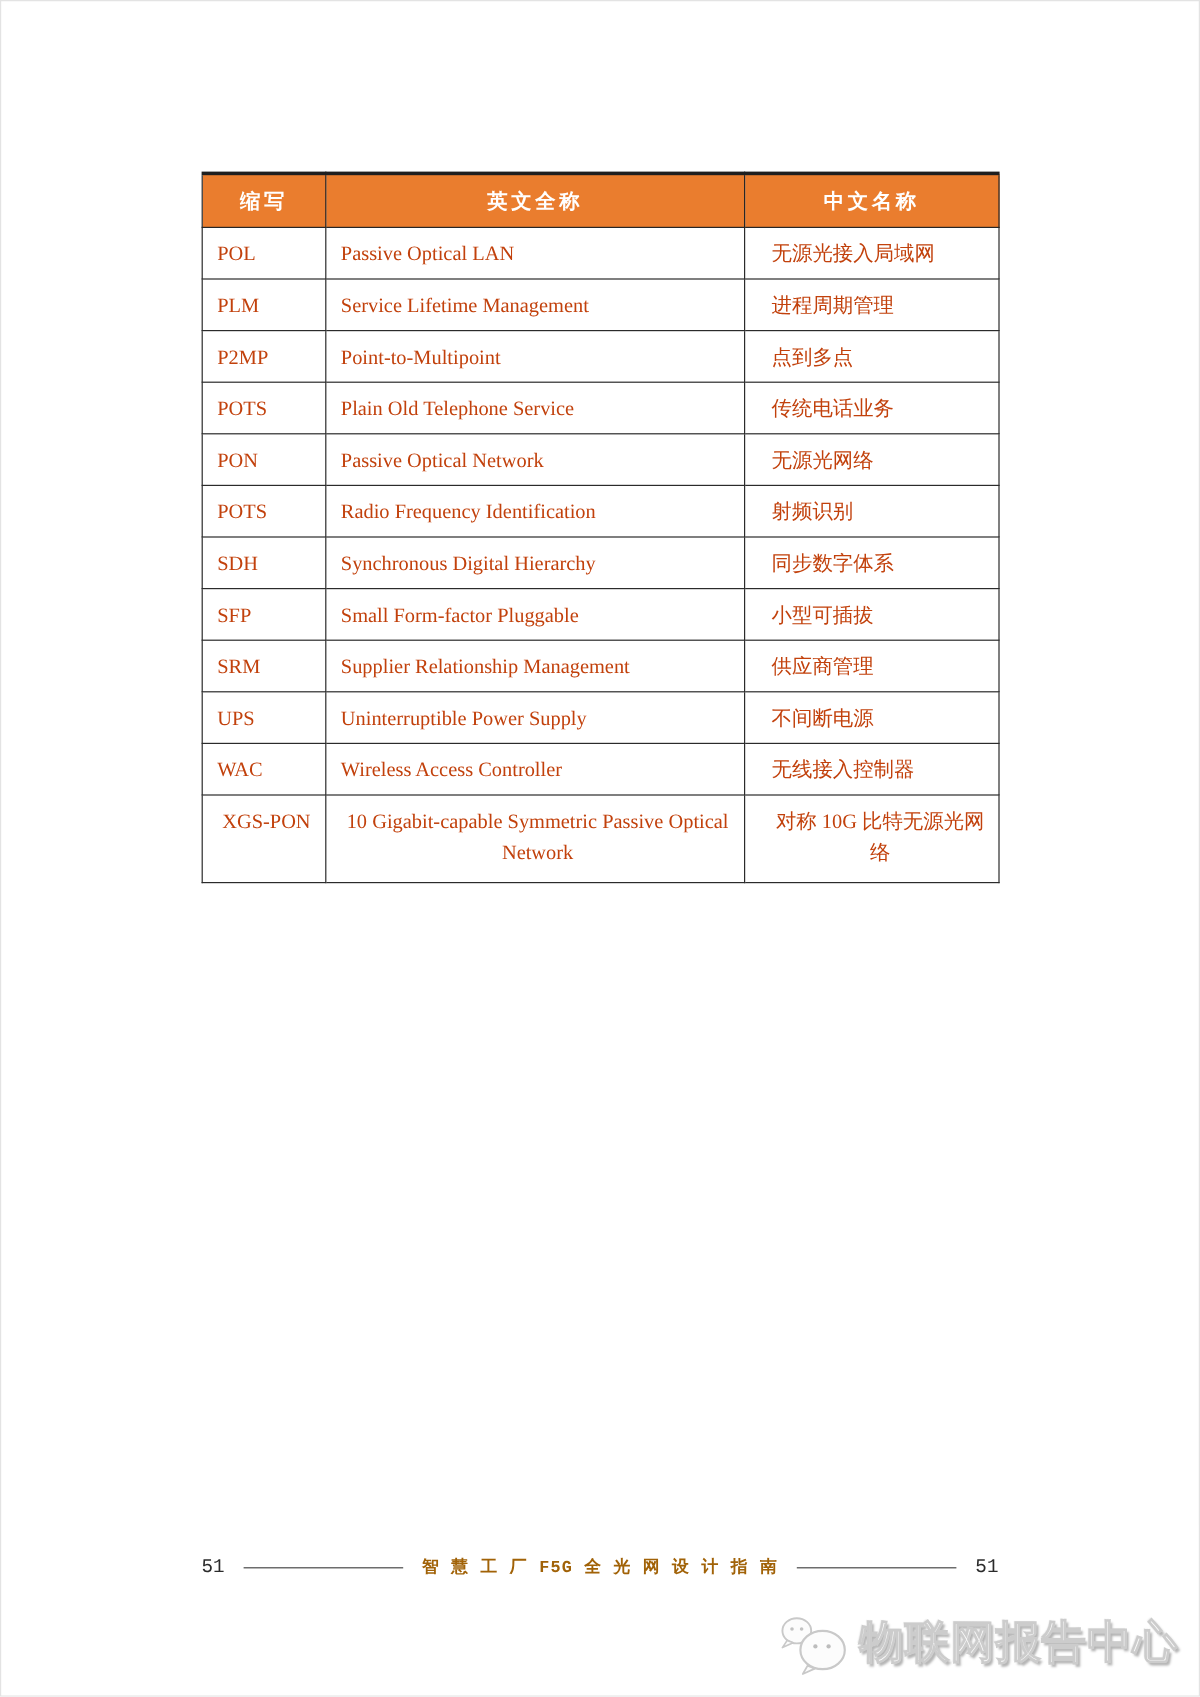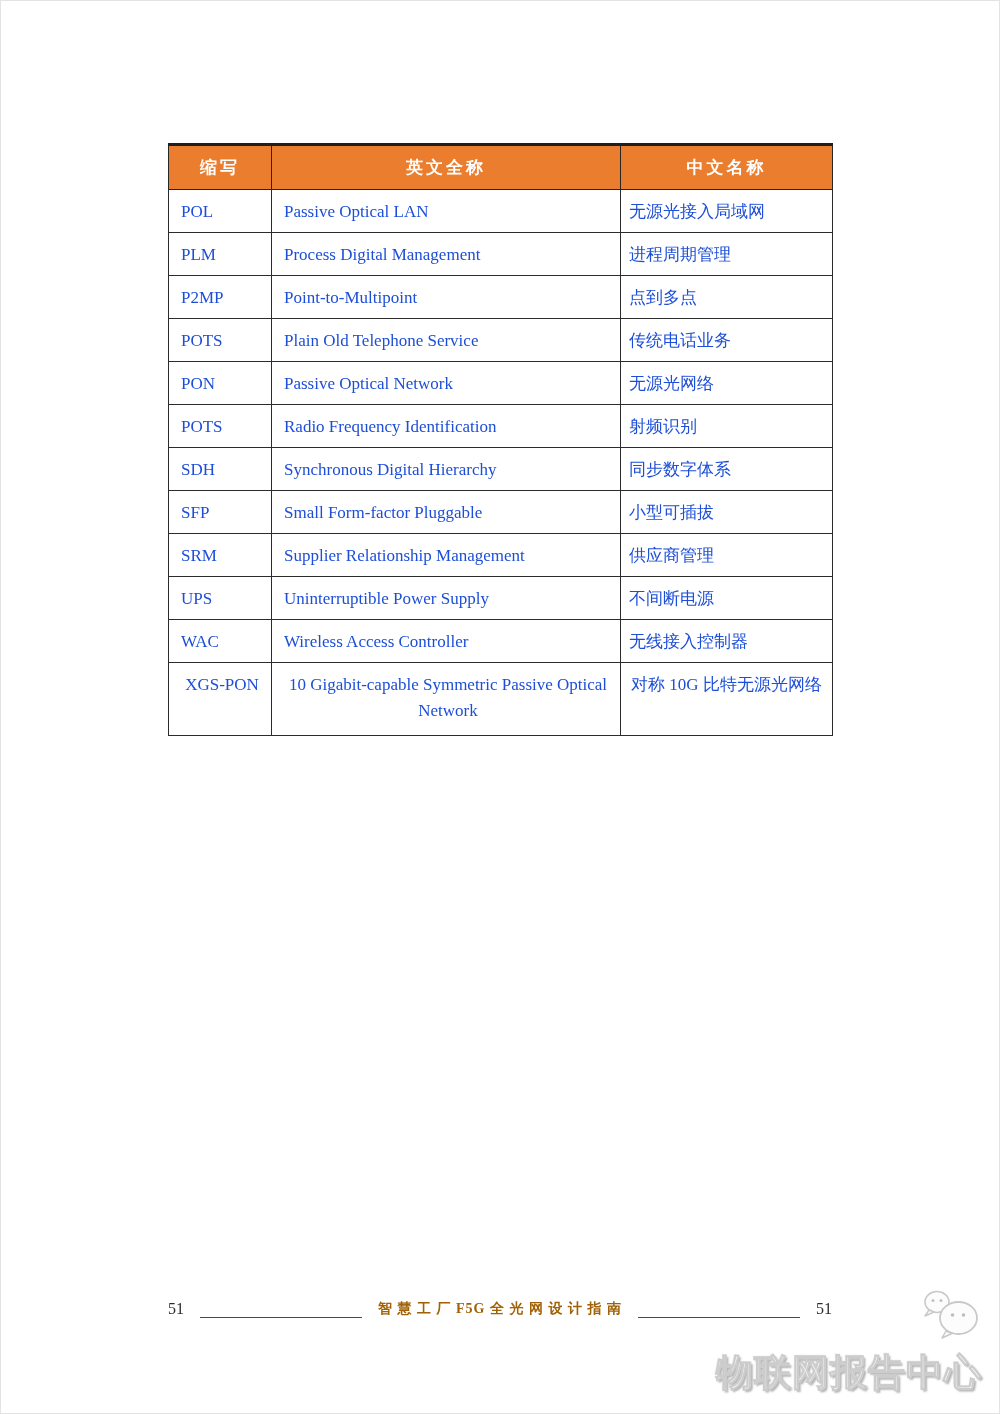--- a/index.html
+++ b/index.html
@@ -40,63 +40,62 @@
     text-align: center;
     vertical-align: middle;
     border: 1px solid #262626;
     margin-top: 11px;
   }
   table.glossary { border: 1px solid #262626; border-top: 3px solid #1f1f1f; }
   table.glossary td {
     border: 1px solid #2b2b2b;
     font-family: "Liberation Serif", serif;
     font-size: 17px;
-    color: #1d4ed8;
+    color: #c2410c;
     vertical-align: top;
     padding: 9px 8px 0 12px;
     height: 43px;
     line-height: 1.55;
     background: #ffffff;
   }
-  table.glossary td.chinese { padding-left: 8px; }
+  table.glossary td.chinese { padding-left: 22px; }
   table.glossary tr.tall td { height: 73px; text-align: center; }
 
   
   .footer {
     position: absolute;
     left: 168px;
     right: 168px;
     top: 1294px;
     height: 24px;
     display: flex;
-    align-items: flex-end;
+    align-items: center;
     gap: 16px;
-    font-family: Liberation Serif, serif;
+    font-family: Liberation Mono, monospace;
     color: #2e2e2e;
   }
   .footer .page-num { font-size: 16px; color: #2b2b2b; }
   .footer .rule { flex: 1 1 auto; height: 1px; background: #4a4a4a; }
   .footer .doc-title {
     font-size: 14px;
     font-weight: 600;
     letter-spacing: 1px;
     white-space: nowrap;
     color: #a16207;
   }
 
   
   .watermark {
     position: absolute;
     right: 18px;
     bottom: 16px;
     display: flex;
-    align-items: flex-end;
+    align-items: flex-start;
     gap: 7px;
     user-select: none;
-    flex-direction: column;
   }
   .watermark .wm-text {
     font-family: "Liberation Sans", sans-serif;
     font-size: 37px;
     font-weight: bold;
     color: #fbfbfb;
     -webkit-text-stroke: 1px #cccccc;
     text-shadow: 2px 2px 2px #b3b3b3, -1px -1px 1px #ececec;
     letter-spacing: 1px;
     white-space: nowrap;
@@ -123,21 +122,21 @@
         </tr>
       </thead>
       <tbody>
         <tr>
           <td class="abbr">POL</td>
           <td class="english">Passive Optical LAN</td>
           <td class="chinese">无源光接入局域网</td>
         </tr>
         <tr>
           <td class="abbr">PLM</td>
-          <td class="english">Process Digital Management</td>
+          <td class="english">Service Lifetime Management</td>
           <td class="chinese">进程周期管理</td>
         </tr>
         <tr>
           <td class="abbr">P2MP</td>
           <td class="english">Point-to-Multipoint</td>
           <td class="chinese">点到多点</td>
         </tr>
         <tr>
           <td class="abbr">POTS</td>
           <td class="english">Plain Old Telephone Service</td>

